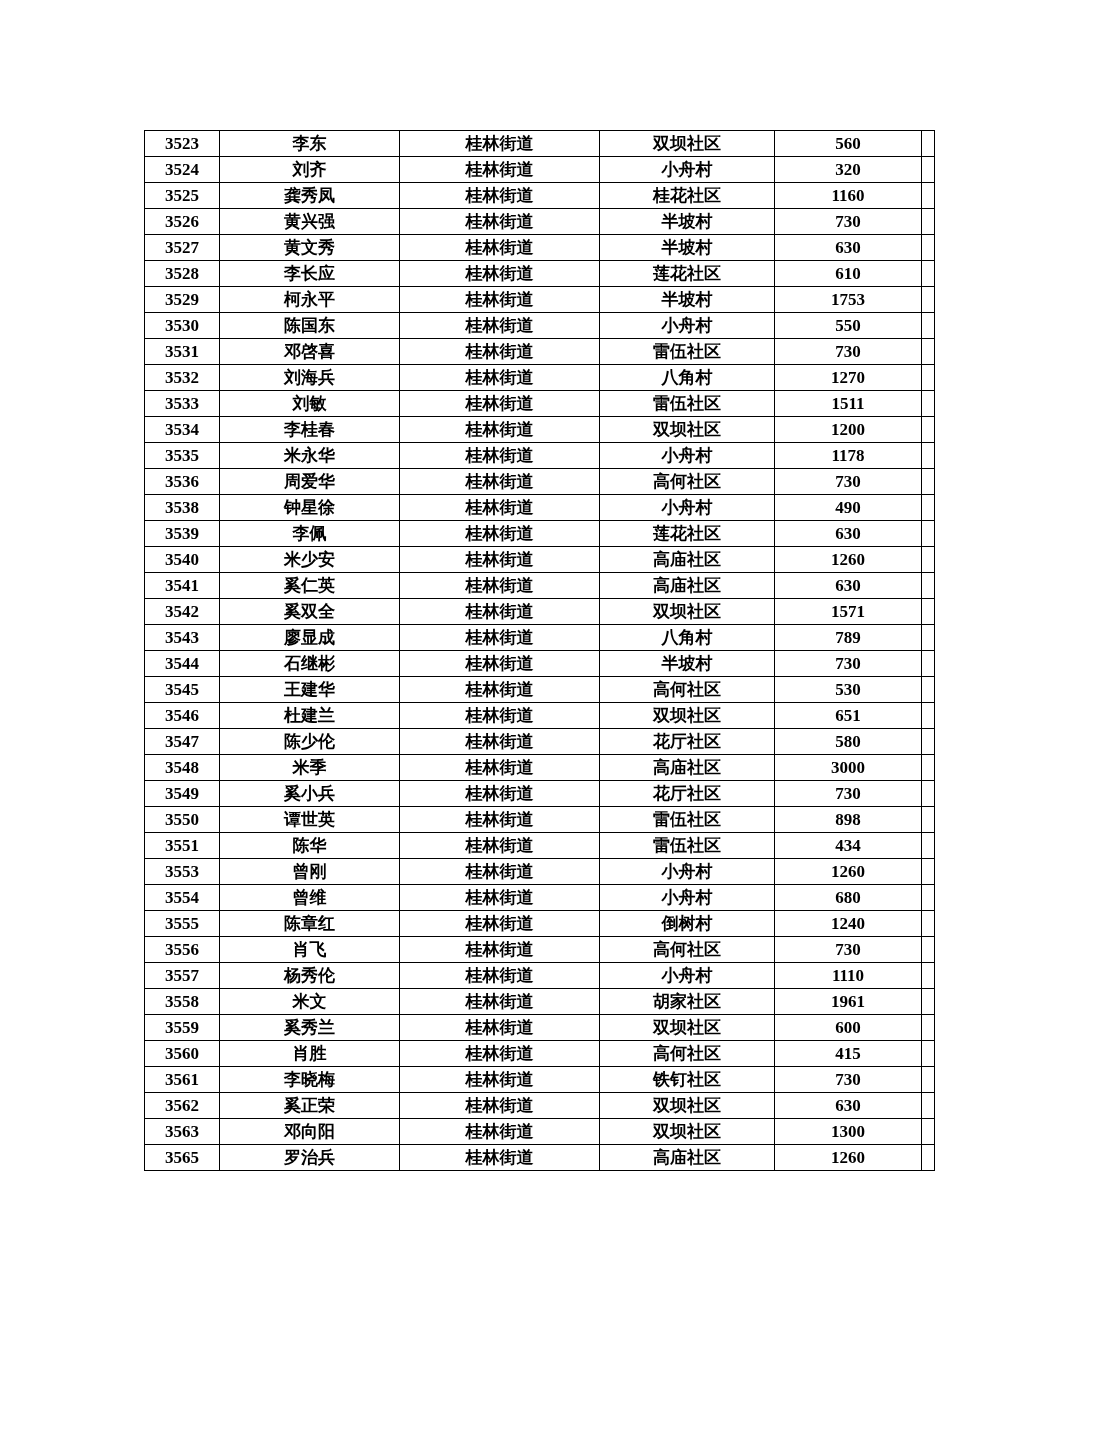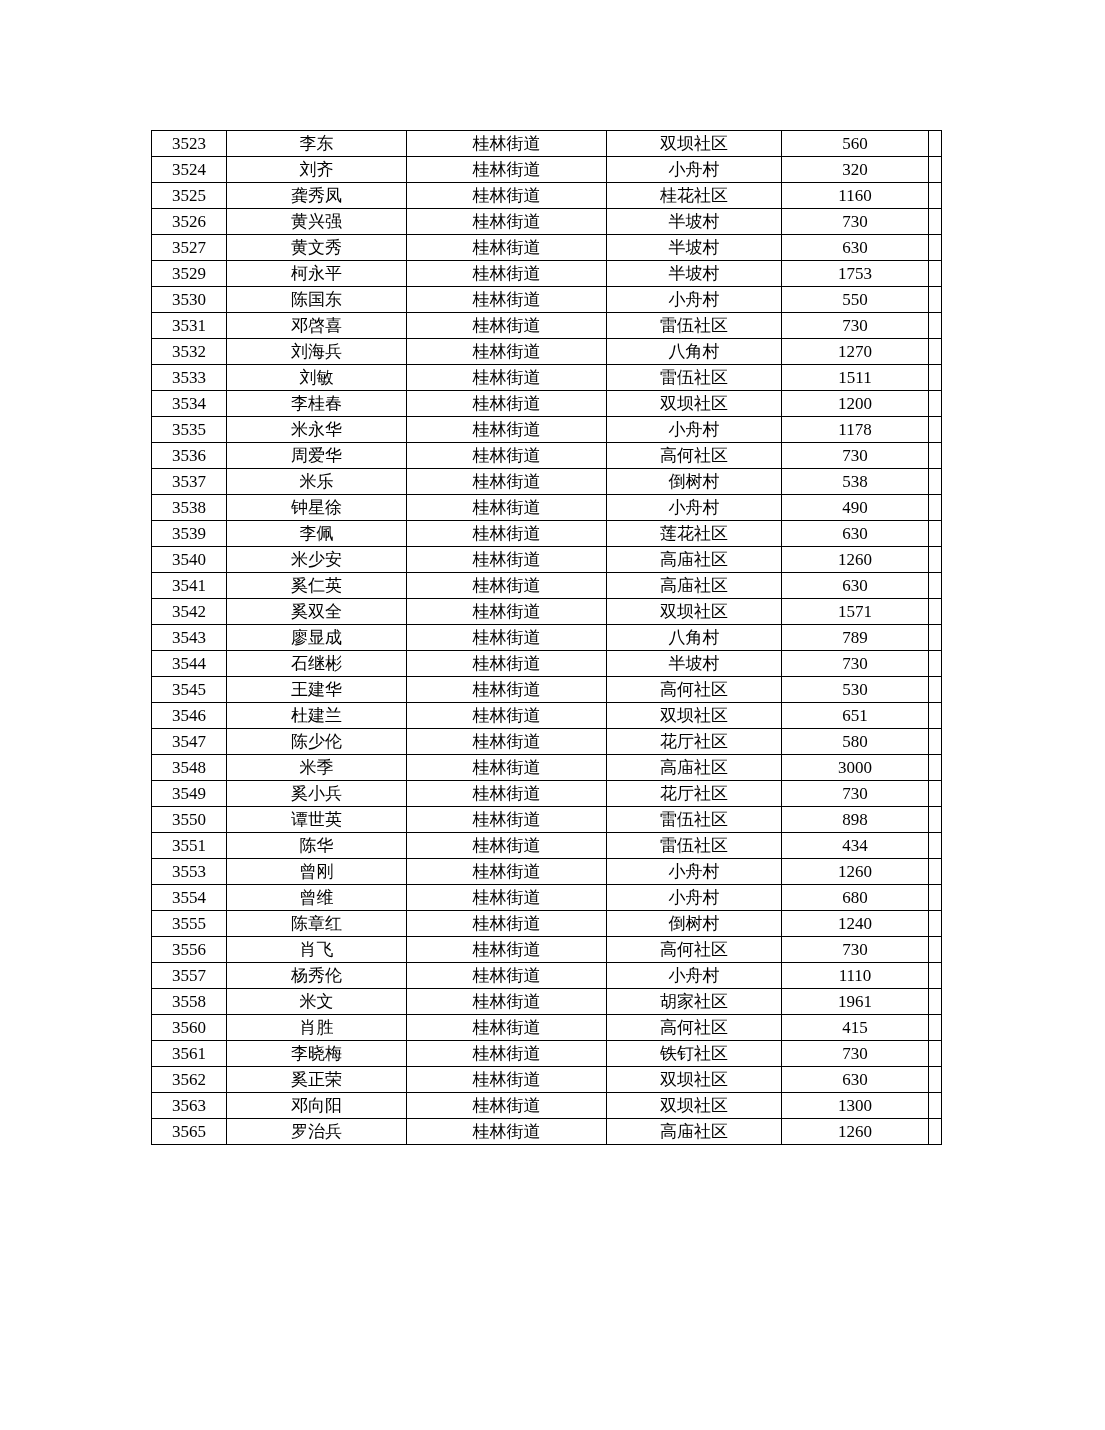--- a/index.html
+++ b/index.html
@@ -10,22 +10,23 @@
   }
   body {
     width: 1105px;
     height: 1430px;
     position: relative;
     font-family: "Liberation Serif", "DejaVu Serif", serif;
     color: #000000;
   }
   .table-wrap {
     position: absolute;
-    left: 151px;
+    left: 144px;
     top: 130px;
+    font-weight: bold;
   }
   table {
     border-collapse: collapse;
     table-layout: fixed;
   }
   td {
     border: 1px solid #000000;
     height: 26px;
     padding: 0 2px;
     text-align: center;
@@ -82,20 +83,28 @@
         </tr>
         <tr>
           <td class="col-id">3527</td>
           <td class="col-name">黄文秀</td>
           <td class="col-street">桂林街道</td>
           <td class="col-village">半坡村</td>
           <td class="col-amount">630</td>
           <td class="col-blank"></td>
         </tr>
         <tr>
+          <td class="col-id">3528</td>
+          <td class="col-name">李长应</td>
+          <td class="col-street">桂林街道</td>
+          <td class="col-village">莲花社区</td>
+          <td class="col-amount">610</td>
+          <td class="col-blank"></td>
+        </tr>
+        <tr>
           <td class="col-id">3529</td>
           <td class="col-name">柯永平</td>
           <td class="col-street">桂林街道</td>
           <td class="col-village">半坡村</td>
           <td class="col-amount">1753</td>
           <td class="col-blank"></td>
         </tr>
         <tr>
           <td class="col-id">3530</td>
           <td class="col-name">陈国东</td>
@@ -146,28 +155,20 @@
         </tr>
         <tr>
           <td class="col-id">3536</td>
           <td class="col-name">周爱华</td>
           <td class="col-street">桂林街道</td>
           <td class="col-village">高何社区</td>
           <td class="col-amount">730</td>
           <td class="col-blank"></td>
         </tr>
         <tr>
-          <td class="col-id">3537</td>
-          <td class="col-name">米乐</td>
-          <td class="col-street">桂林街道</td>
-          <td class="col-village">倒树村</td>
-          <td class="col-amount">538</td>
-          <td class="col-blank"></td>
-        </tr>
-        <tr>
           <td class="col-id">3538</td>
           <td class="col-name">钟星徐</td>
           <td class="col-street">桂林街道</td>
           <td class="col-village">小舟村</td>
           <td class="col-amount">490</td>
           <td class="col-blank"></td>
         </tr>
         <tr>
           <td class="col-id">3539</td>
           <td class="col-name">李佩</td>
@@ -311,20 +312,28 @@
           <td class="col-village">小舟村</td>
           <td class="col-amount">1110</td>
           <td class="col-blank"></td>
         </tr>
         <tr>
           <td class="col-id">3558</td>
           <td class="col-name">米文</td>
           <td class="col-street">桂林街道</td>
           <td class="col-village">胡家社区</td>
           <td class="col-amount">1961</td>
+          <td class="col-blank"></td>
+        </tr>
+        <tr>
+          <td class="col-id">3559</td>
+          <td class="col-name">奚秀兰</td>
+          <td class="col-street">桂林街道</td>
+          <td class="col-village">双坝社区</td>
+          <td class="col-amount">600</td>
           <td class="col-blank"></td>
         </tr>
         <tr>
           <td class="col-id">3560</td>
           <td class="col-name">肖胜</td>
           <td class="col-street">桂林街道</td>
           <td class="col-village">高何社区</td>
           <td class="col-amount">415</td>
           <td class="col-blank"></td>
         </tr>

